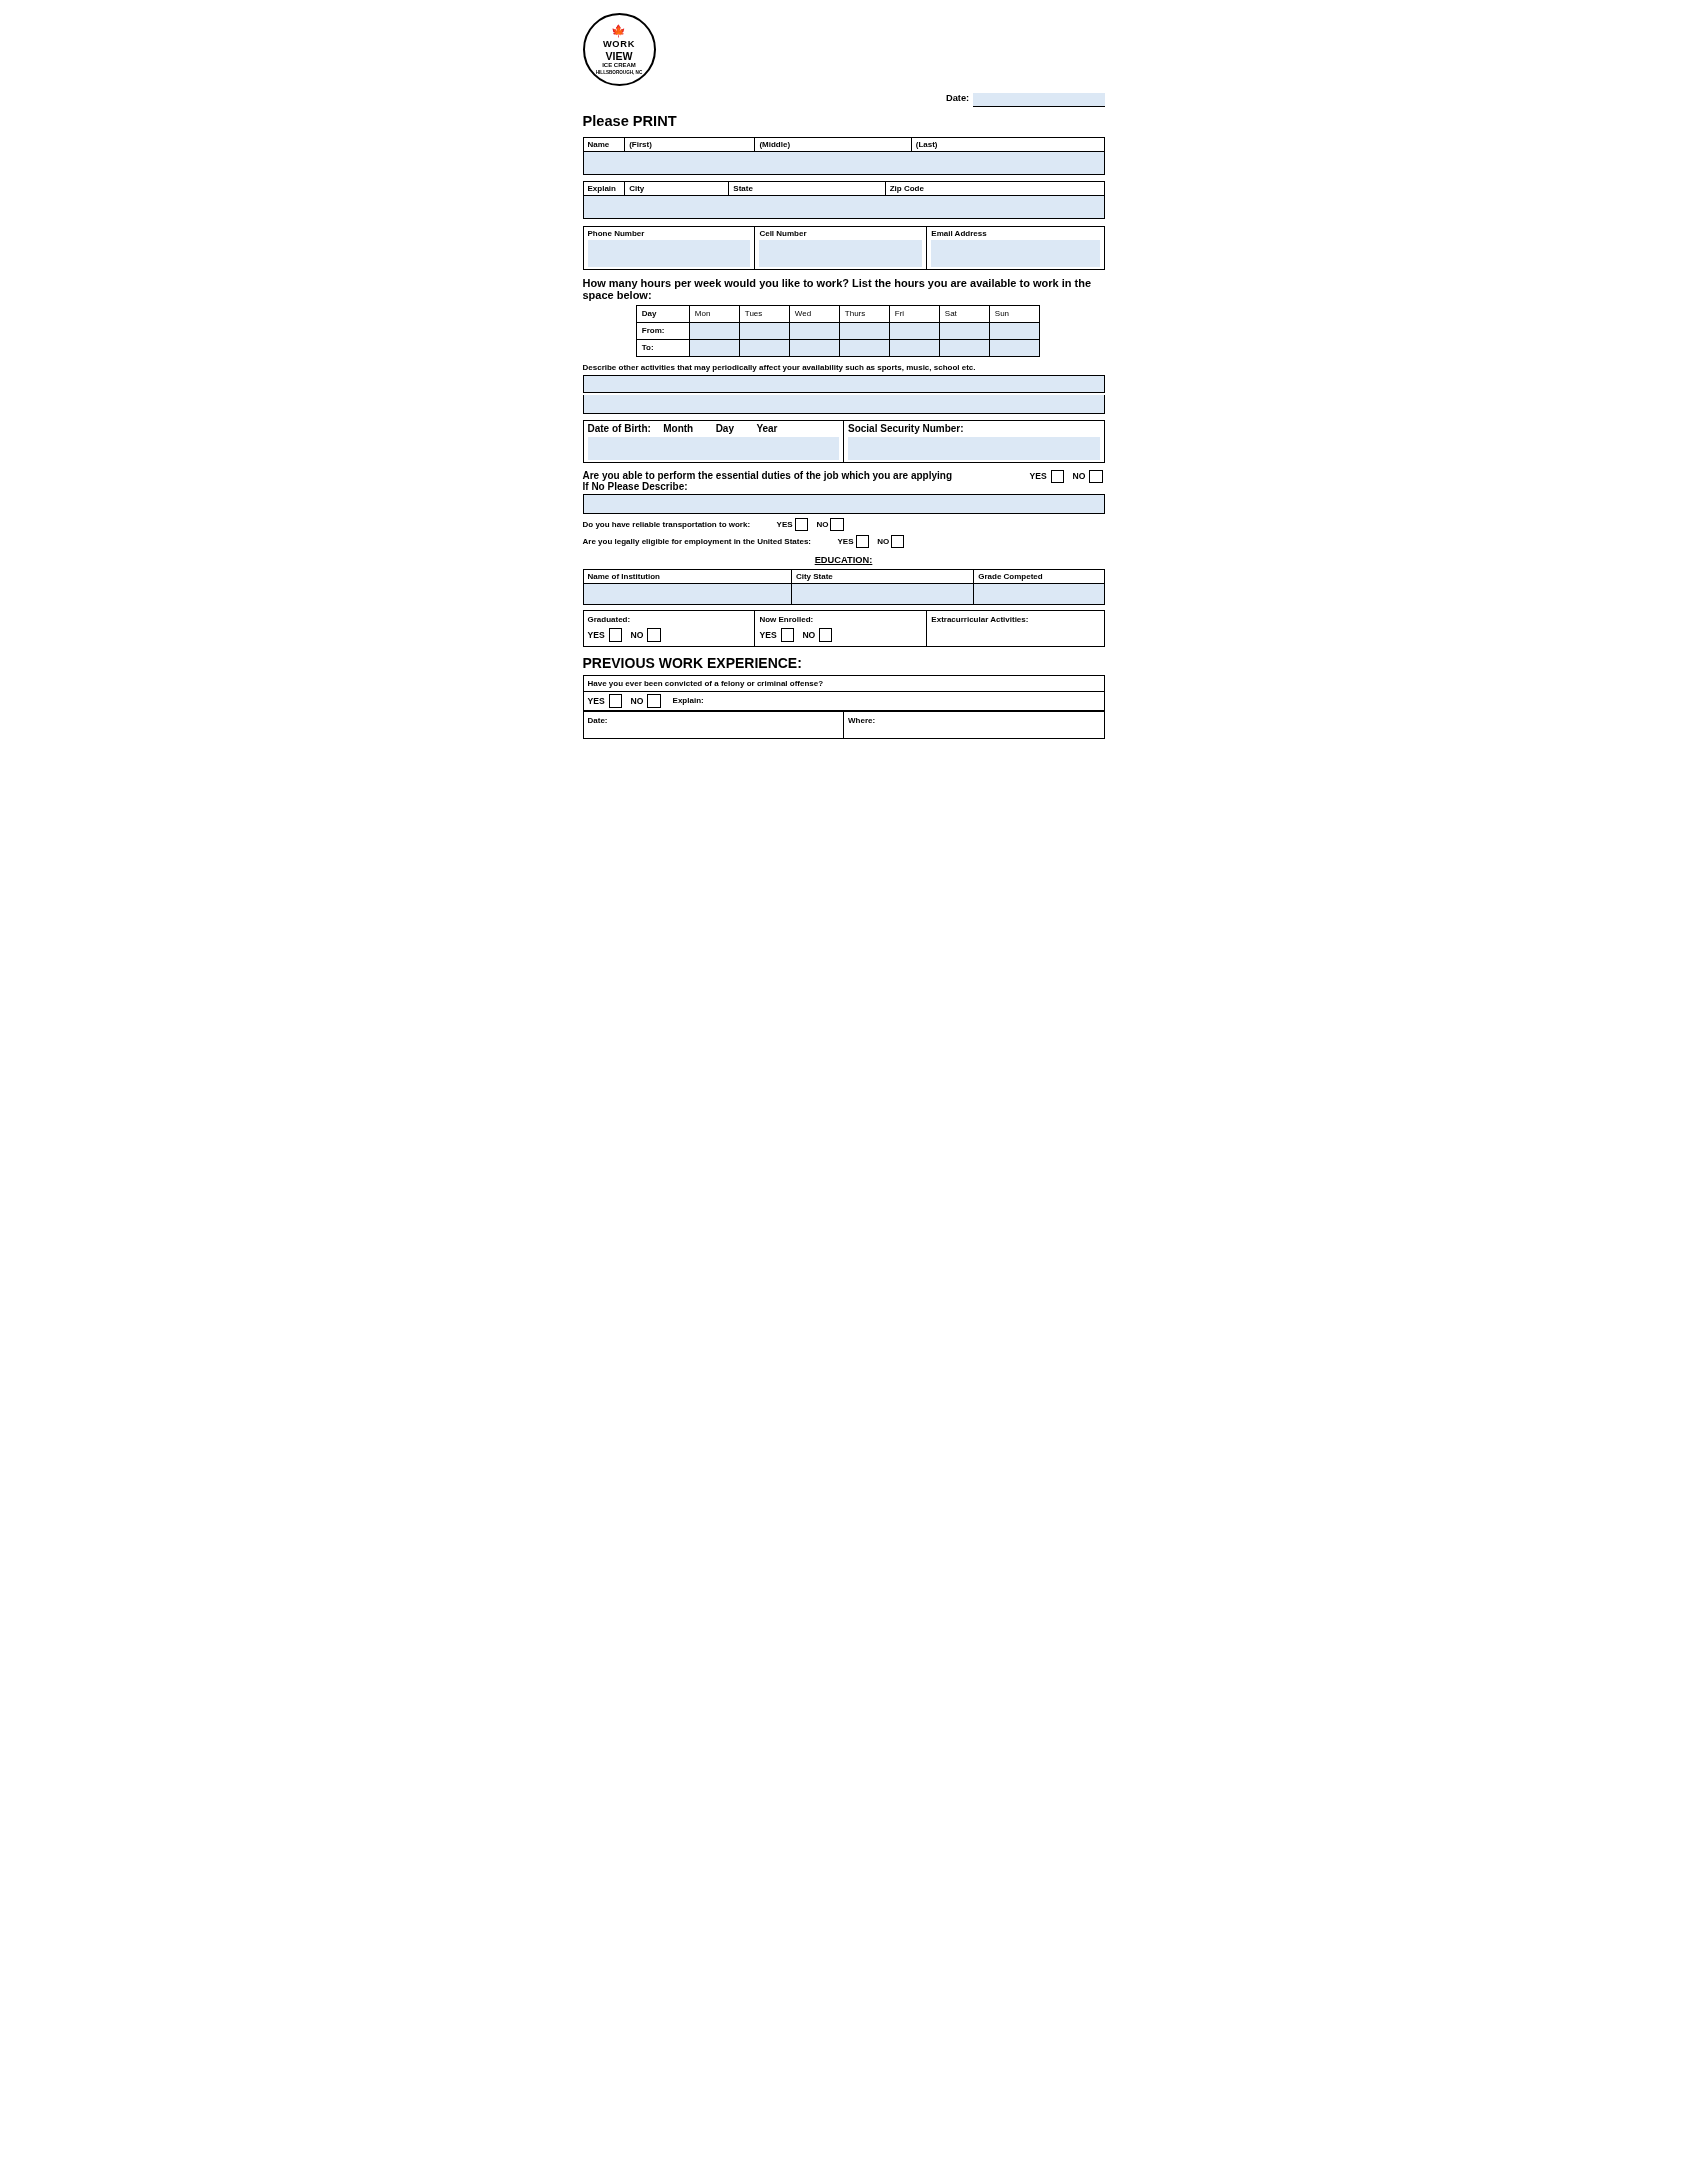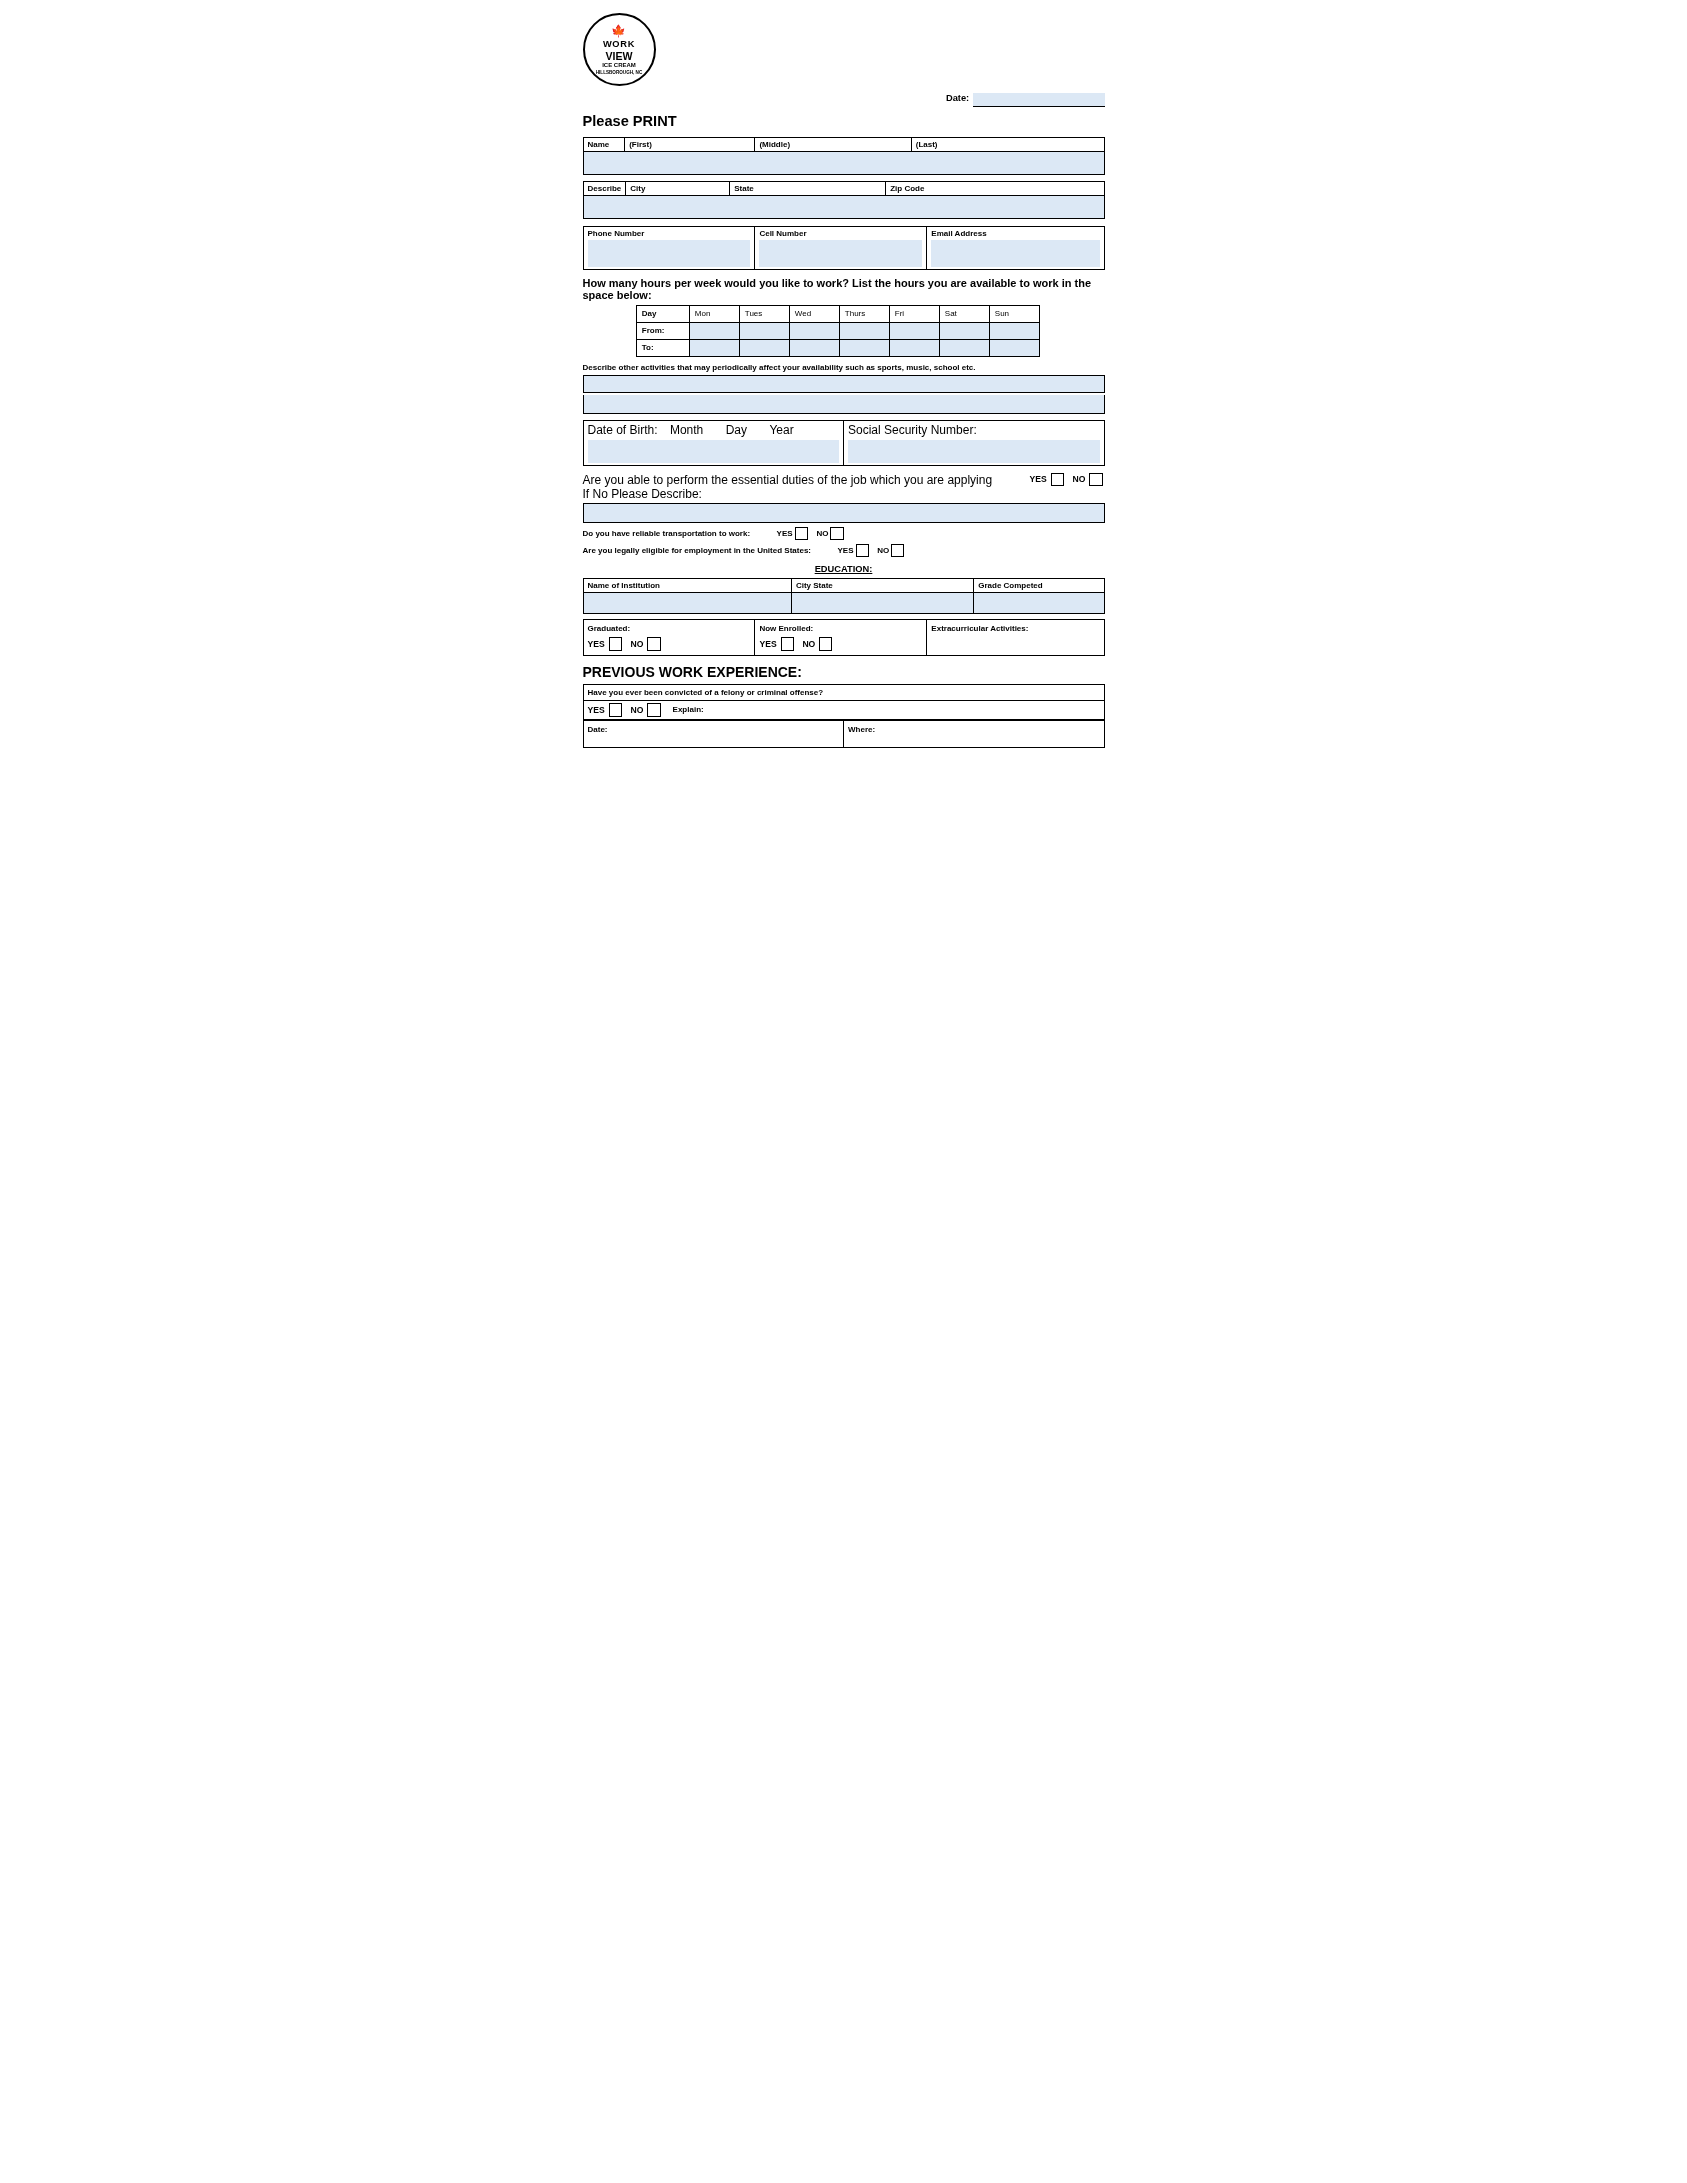--- a/index.html
+++ b/index.html
@@ -107,22 +107,22 @@
       font-weight: bold;
       font-size: 8px;
       white-space: nowrap;
       padding-bottom: 0;
     }
     .input-cell {
       background: #dce8f5;
       height: 20px;
     }
     .section-label {
-      font-weight: normal;
-      font-size: 12px;
+      font-weight: bold;
+      font-size: 10px;
     }
     .question-text {
       font-weight: bold;
       font-size: 11px;
       margin: 6.6px 0 4px 0;
     }
     .hours-table {
       border-collapse: collapse;
       margin-left: 53px;
       margin-bottom: 6.6px;
@@ -292,21 +292,21 @@
   </tr>
   <tr>
     <td colspan="4" class="input-cell" style="height:23px; background:#dce8f5;"></td>
   </tr>
 </tbody>
   </table>
 
 <table class="form-table">
   <tbody>
       <tr>
-    <td class="label-cell" style="width:8%;">Describe</td>
+    <td class="label-cell" style="width:8%;">Explain</td>
     <td class="label-cell" style="width:20%;">City</td>
     <td class="label-cell" style="width:30%;">State</td>
     <td class="label-cell" style="width:42%;">Zip Code</td>
   </tr>
   <tr>
     <td colspan="4" class="input-cell" style="height:23px; background:#dce8f5;"></td>
   </tr>
 </tbody>
   </table>
 

